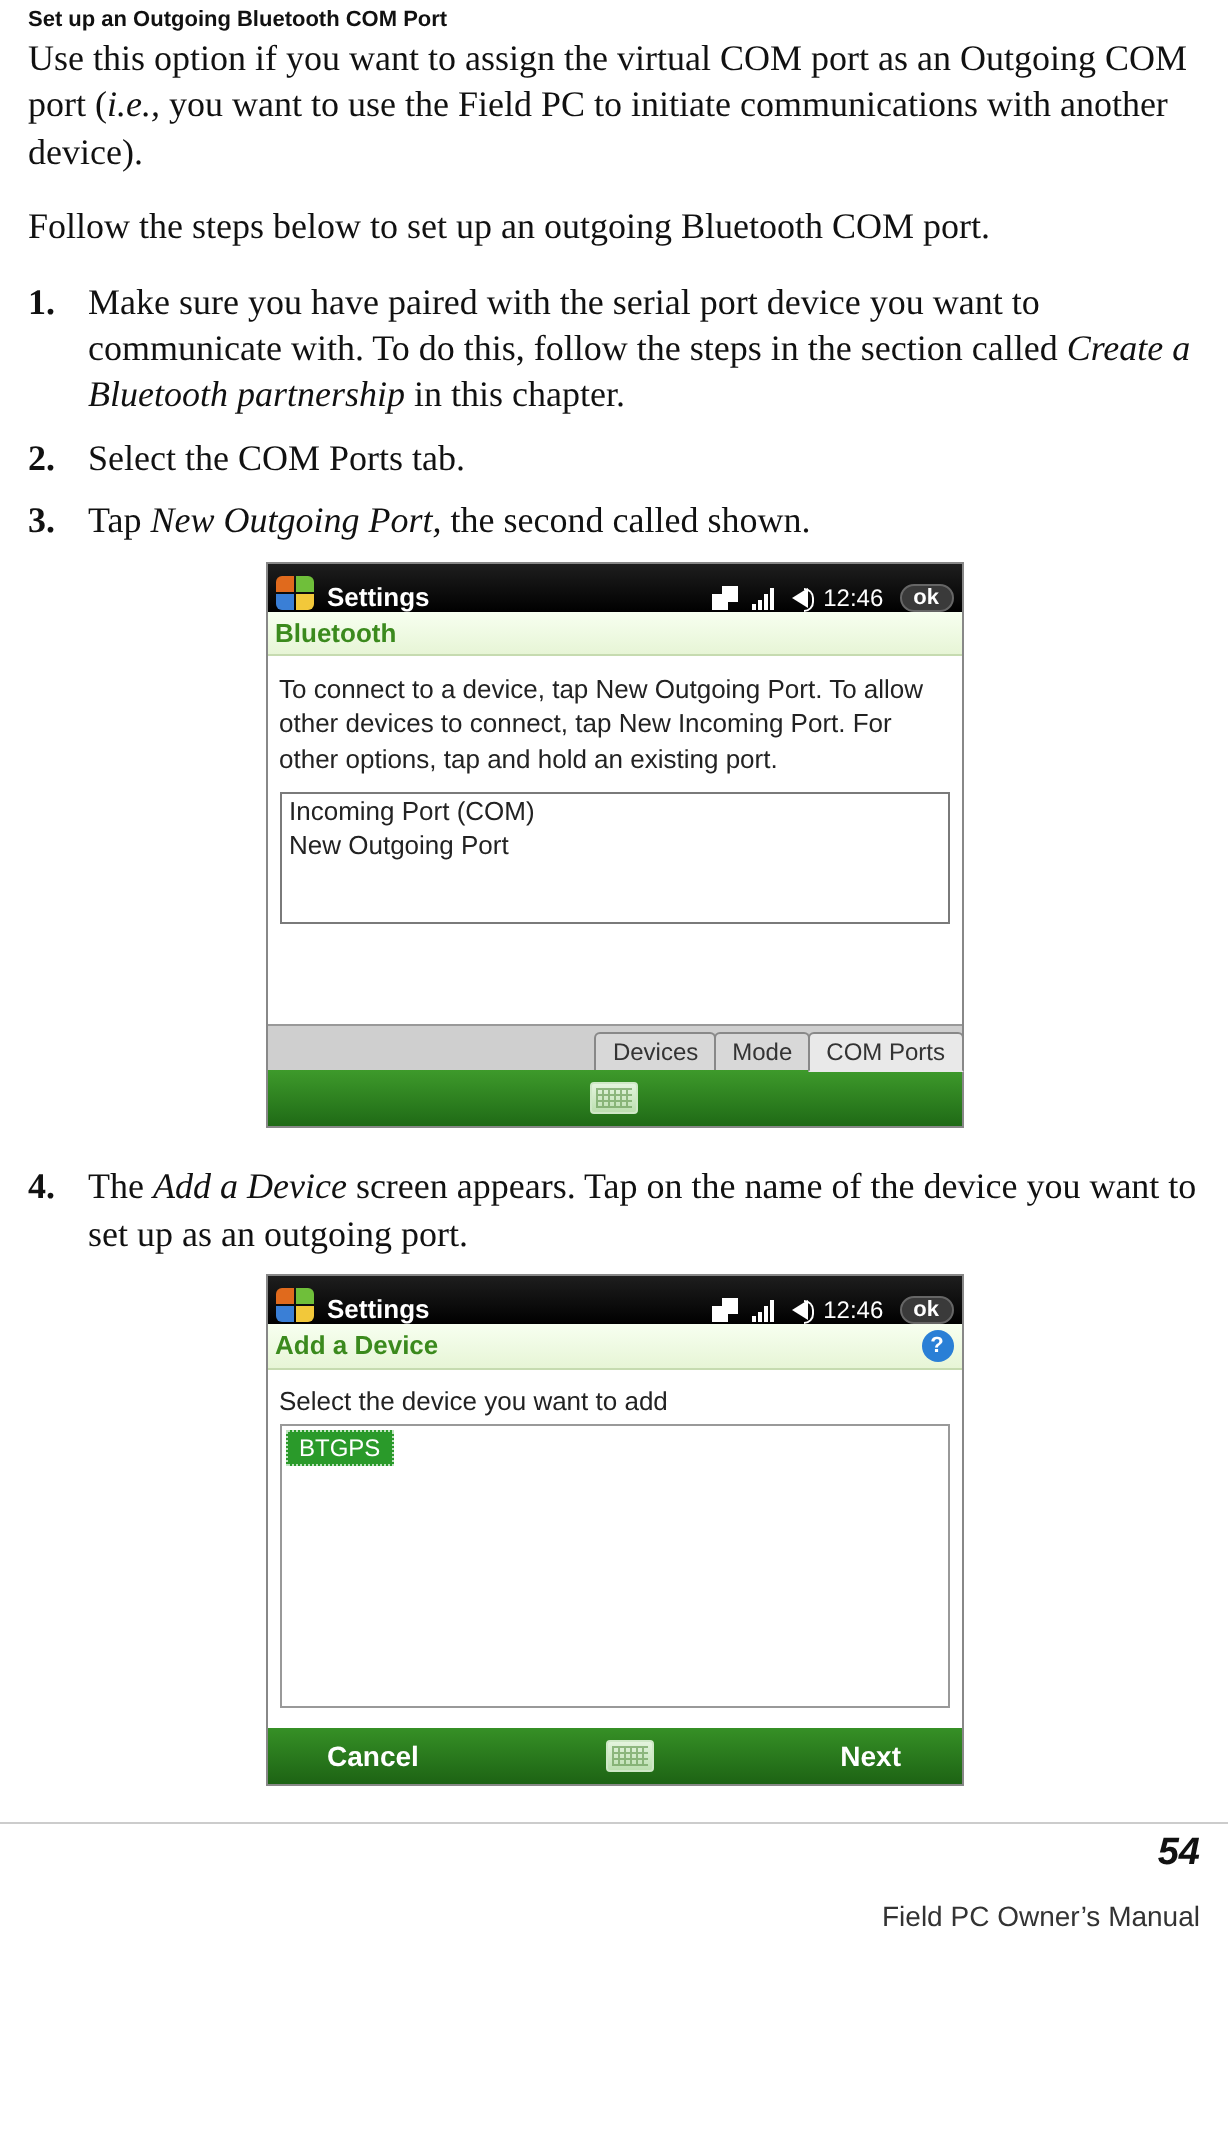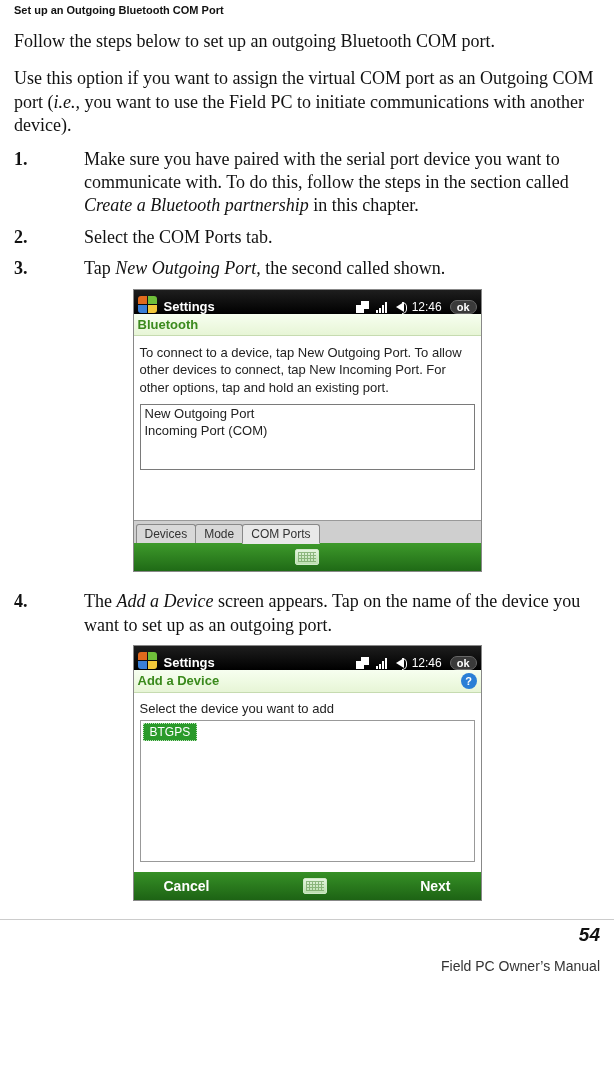--- a/index.html
+++ b/index.html
@@ -38,21 +38,20 @@
     font-size: 18px;
     line-height: 1.3;
     margin-bottom: 8px;
   }
   ol.steps li .num {
     font-weight: bold;
     min-width: 30px;
   }
   ol.steps li .txt {
     flex: 1;
-    margin-left: 40px;
   }
   .italic { font-style: italic; }
   .screenshot-wrap {
     text-align: center;
     margin: 8px 0 18px 0;
   }
   
   .shotA {
     display: inline-block;
     width: 347px;
@@ -99,21 +98,21 @@
     width:16px;height:16px;border-radius:50%;background:#2a7fd6;color:#fff;
     display:inline-flex;align-items:center;justify-content:center;font-size:11px;
   }
   .shotA .body, .shotB .body { background:#fff; padding:8px 6px 4px; font-size:13px; color:#222;}
   .listbox{
     border:1px solid #7a7a7a;margin-top:8px;background:#fff;min-height:64px;
   }
   .listbox .item{ padding:1px 4px; }
   .tabsrow{
     background:#cfcfcf;display:flex;align-items:flex-end;height:22px;
-    border-top:1px solid #999;padding-left:2px;gap:0;font-size:12px;
+    border-top:1px solid #999;padding-left:2px;gap:0;font-size:12px;justify-content:flex-end;
   }
   .tabsrow .tab{
     background:#d8d8d8;border:1px solid #888;border-bottom:none;
     padding:2px 8px;margin-right:-1px;border-top-left-radius:3px;border-top-right-radius:3px;color:#333;
   }
   .tabsrow .tab.active{background:#e9e9e9;font-weight:normal;border-bottom:1px solid #e9e9e9;position:relative;top:1px;}
   .greenbar{
     height:28px;background:linear-gradient(#3e9a2b,#1f6a16);
     display:flex;align-items:center;justify-content:center;color:#fff;font-size:13px;
   }
@@ -158,24 +157,24 @@
   .spk::after{content:"";position:absolute;left:6px;top:-5px;width:4px;height:10px;border:1px solid #fff;border-left:none;border-radius:0 8px 8px 0;}
   .conn{display:inline-block;width:12px;height:12px;position:relative;}
   .conn::before,.conn::after{content:"";position:absolute;background:#fff;width:6px;height:6px;border:1px solid #fff;}
   .conn::before{left:0;top:4px}.conn::after{left:5px;top:0}
 </style>
 </head>
 <body>
 
 <div class="page">
   <div class="heading">Set up an Outgoing Bluetooth COM Port</div>
-  <div class="para spaced">Follow the steps below to set up an outgoing Bluetooth COM port.</div>
   <div class="para">
     <span>Use this option if you want to assign the virtual COM port as an Outgoing COM port (</span><span class="italic">i.e.,</span><span> you want to use the Field PC to initiate communications with another device).</span>
   </div>
+  <div class="para spaced">Follow the steps below to set up an outgoing Bluetooth COM port.</div>
 
   <ol class="steps">
     <li>
       <span class="num">1.</span>
       <span class="txt">
         <span>Make sure you have paired with the serial port device you want to communicate with. To do this, follow the steps in the section called </span><span class="italic">Create a Bluetooth partnership</span><span> in this chapter.</span>
       </span>
     </li>
     <li>
       <span class="num">2.</span>
@@ -211,22 +210,22 @@
           <span>12:46</span>
           <span class="okbtn">ok</span>
         </span>
       </div>
       <div class="subhdr">
         <span>Bluetooth</span>
       </div>
       <div class="body">
         <div style="line-height:1.35">To connect to a device, tap New Outgoing Port. To allow other devices to connect, tap New Incoming Port. For other options, tap and hold an existing port.</div>
         <div class="listbox">
+          <div class="item">Incoming Port  (COM)</div>
           <div class="item">New Outgoing Port</div>
-          <div class="item">Incoming Port  (COM)</div>
         </div>
         <div style="height:46px"></div>
       </div>
       <div class="tabsrow">
         <div class="tab">Devices</div>
         <div class="tab">Mode</div>
         <div class="tab active">COM Ports</div>
       </div>
       <div class="greenbar">
         <span class="kbd"></span>

